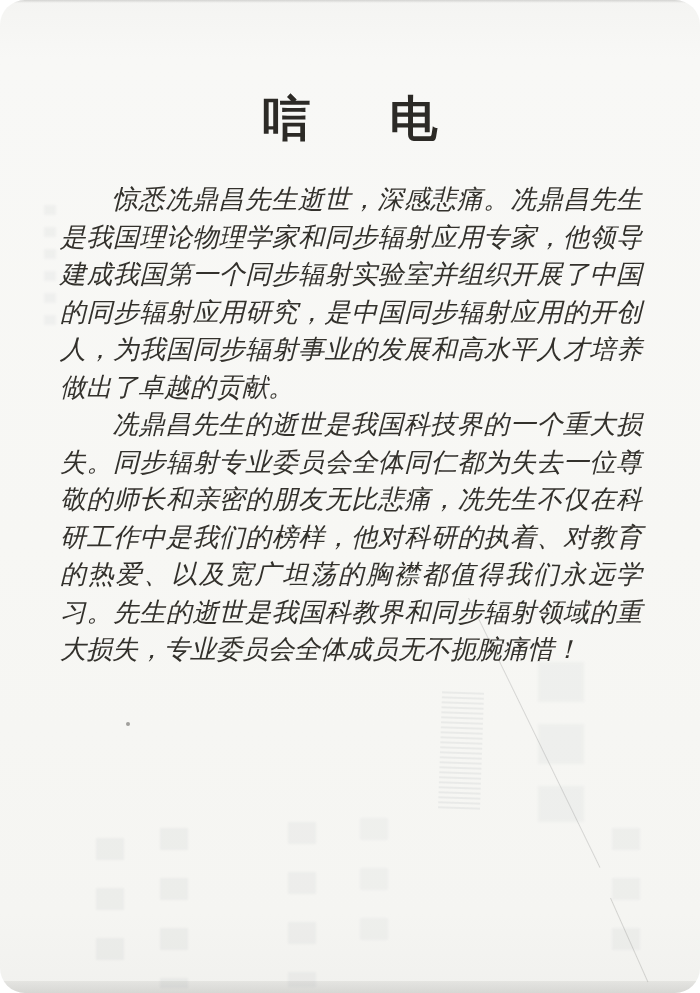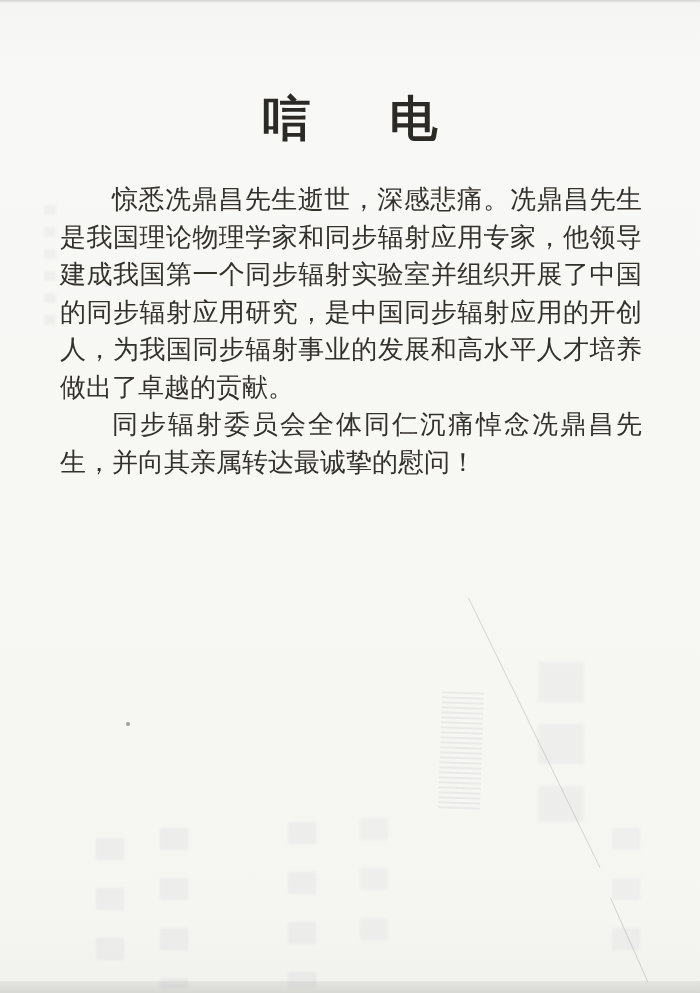--- a/index.html
+++ b/index.html
@@ -9,20 +9,21 @@
   }
   .page {
     position: relative;
     width: 700px;
     height: 993px;
     margin: 0;
     overflow: hidden;
     background: linear-gradient(180deg, #f4f4f2 0%, #f8f8f6 6%, #f7f7f4 55%, #f5f5f2 92%, #f1f1ee 100%);
     font-family: "Liberation Serif", "DejaVu Serif", serif;
     color: #32302b;
+    border-radius: 25px;
   }
 
   
   .edge-top {
     position: absolute; left: 0; top: 0; width: 100%; height: 3px;
     background: linear-gradient(180deg, rgba(150,150,148,0.35), rgba(150,150,148,0));
   }
   .edge-bottom {
     position: absolute; left: 0; bottom: 0; width: 100%; height: 12px;
     background: linear-gradient(180deg, rgba(170,170,166,0.18), rgba(160,160,156,0.32));
@@ -93,21 +94,21 @@
 
   
   .body-text {
     position: absolute;
     left: 60px; top: 181px; width: 582px;
     font-size: 26px;
     line-height: 37.5px;
     text-align: justify;
     color: #33312c;
   }
-  .body-text p { margin: 0; text-indent: 2em; }
+  .body-text p { margin: 0; text-indent: 2em; font-style: italic; }
   .p2 { margin-top: 10px; }
   .p3 { margin-top: 4px; }
   .p4 { margin-top: 26px; }
 
   
   .sign-block {
     position: absolute;
     right: 58px; top: 802px;
     text-align: left;
     font-size: 24px;
@@ -133,17 +134,17 @@
   <div class="artifact bleed-big"></div>
   <div class="artifact bleed-left-strip"></div>
   <div class="artifact crease-1"></div>
   <div class="artifact crease-2"></div>
   <div class="artifact speck"></div>
 
   <h1 class="title">唁电</h1>
 
   <div class="body-text">
     <p class="p1">惊悉冼鼎昌先生逝世，深感悲痛。冼鼎昌先生是我国理论物理学家和同步辐射应用专家，他领导建成我国第一个同步辐射实验室并组织开展了中国的同步辐射应用研究，是中国同步辐射应用的开创人，为我国同步辐射事业的发展和高水平人才培养做出了卓越的贡献。</p>
-    <p class="p3">同步辐射委员会全体同仁沉痛悼念冼鼎昌先生，并向其亲属转达最诚挚的慰问！</p>
+    <p class="p2">冼鼎昌先生的逝世是我国科技界的一个重大损失。同步辐射专业委员会全体同仁都为失去一位尊敬的师长和亲密的朋友无比悲痛，冼先生不仅在科研工作中是我们的榜样，他对科研的执着、对教育的热爱、以及宽广坦荡的胸襟都值得我们永远学习。先生的逝世是我国科教界和同步辐射领域的重大损失，专业委员会全体成员无不扼腕痛惜！</p>
   </div>
 
 
 </div>
 
 </body></html>

